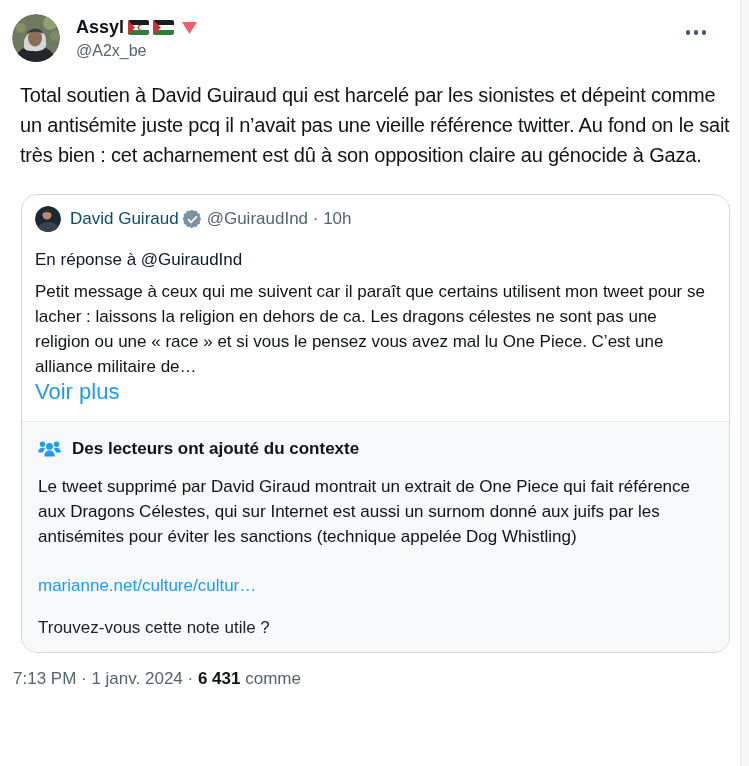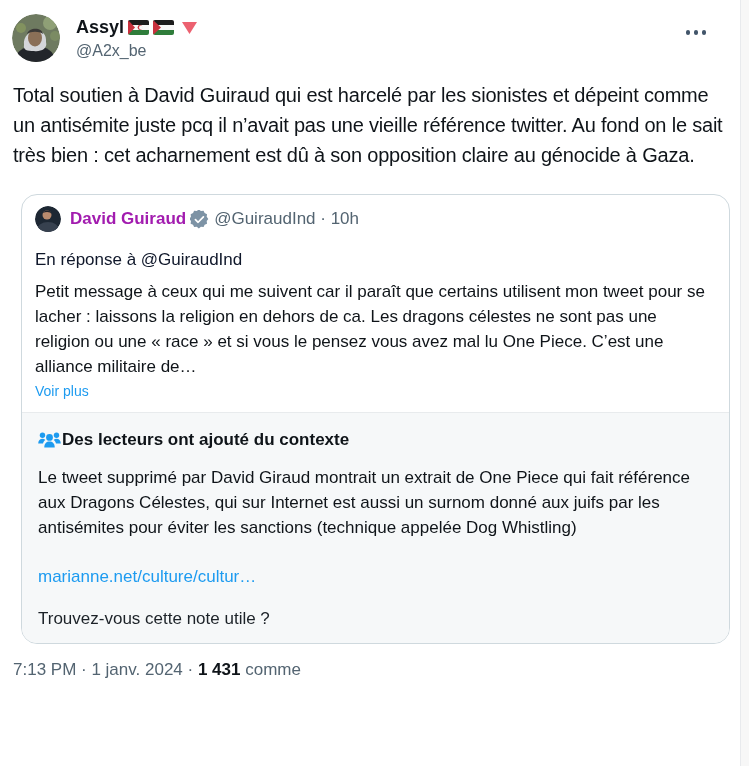--- a/index.html
+++ b/index.html
@@ -13,37 +13,37 @@
   .avatar48 { width:48px; height:48px; border-radius:50%; overflow:hidden; flex:none; cursor:pointer; }
   .author-block { margin-left:16px; padding-top:3px; }
   .name-row { display:flex; align-items:center; gap:4px; }
   .display-name { font-weight:700; font-size:18px; color:#0f1419; cursor:pointer; }
   .flag { border-radius:2px; display:block; }
   .handle { font-size:16px; color:#536471; margin-top:4px; cursor:pointer; }
   .more { position:absolute; top:27px; right:40px; display:flex; gap:3.5px; cursor:pointer; padding:3px; }
   .more i { width:4.5px; height:4.5px; border-radius:50%; background:#42556a; }
 
   
-  .tweet-text { margin:18px 13px 0 13px; width:712px; font-size:20px; line-height:30px; color:#0f1419; letter-spacing:-0.2px; }
+  .tweet-text { margin:18px 13px 0 20px; width:712px; font-size:20px; line-height:30px; color:#0f1419; letter-spacing:-0.2px; }
 
   
   .quote-card { margin:24px 0 0 21px; width:709px; border:1px solid #cfd9de; border-radius:16px; overflow:hidden; background:#ffffff; cursor:pointer; }
   .q-top { padding:11px 13px 0 13px; }
   .q-header { display:flex; align-items:center; font-size:17px; line-height:22px; }
   .avatar26 { width:26px; height:26px; border-radius:50%; overflow:hidden; margin-right:9px; flex:none; }
-  .q-name { font-weight:700; color:#a21caf; }
+  .q-name { font-weight:400; color:#0c4a6e; }
   .badge-wrap { display:flex; align-items:center; margin:0 3px 0 4px; }
   .q-handle { color:#536471; margin-left:2px; }
   .reply-ctx { color:#0f172a; font-size:17px; margin-top:18px; }
   .q-text { margin-top:9px; font-size:17px; line-height:25px; color:#0f1419; width:680px; }
-  .voir-plus { display:inline-block; color:#1d9bf0; font-size:14px; line-height:25px; text-decoration:none; cursor:pointer; margin-bottom:8px; }
+  .voir-plus { display:inline-block; color:#1d9bf0; font-size:22px; line-height:25px; text-decoration:none; cursor:pointer; margin-bottom:17px; }
 
   
   .note { border-top:1px solid #e8ebed; background:#f6f8f9; padding:17px 16px 14px 16px; }
-  .note-header { display:flex; align-items:center; gap:1px; }
+  .note-header { display:flex; align-items:center; gap:11px; }
   .note-title { font-weight:700; font-size:17px; color:#0f1419; }
   .note-body { margin-top:15px; font-size:17px; line-height:25px; color:#0f1419; width:668px; }
   .note-link { display:inline-block; margin-top:27px; color:#1d9bf0; font-size:17px; text-decoration:none; cursor:pointer; }
   .note-footer { margin-top:22px; display:flex; align-items:center; justify-content:space-between; }
   .note-prompt { font-size:17px; color:#1c2228; }
   .rate-btn { background:#ffffff; border:1px solid #cfd9de; border-radius:19px; padding:9px 19px; font-weight:700; font-size:16px; color:#0f1419; font-family:inherit; cursor:pointer; }
 
   
   .meta { margin:16px 13px 0 13px; font-size:17px; color:#536471; }
   .meta b { color:#0f1419; font-weight:700; }
@@ -142,17 +142,17 @@
       <div class="note-body">Le tweet supprimé par David Giraud montrait un extrait de One Piece qui fait référence aux Dragons Célestes, qui sur Internet est aussi un surnom donné aux juifs par les antisémites pour éviter les sanctions (technique appelée Dog Whistling)</div>
       <a class="note-link">marianne.net/culture/cultur…</a>
       <div class="note-footer">
         <span class="note-prompt">Trouvez-vous cette note utile ?</span>
       </div>
     </div>
   </div>
 
   <div class="meta">
     <span>7:13 PM · 1 janv. 2024 ·</span>
-    <b>1 431</b>
+    <b>6 431</b>
     <span>comme</span>
   </div>
 
 </div>
 
 </body></html>

